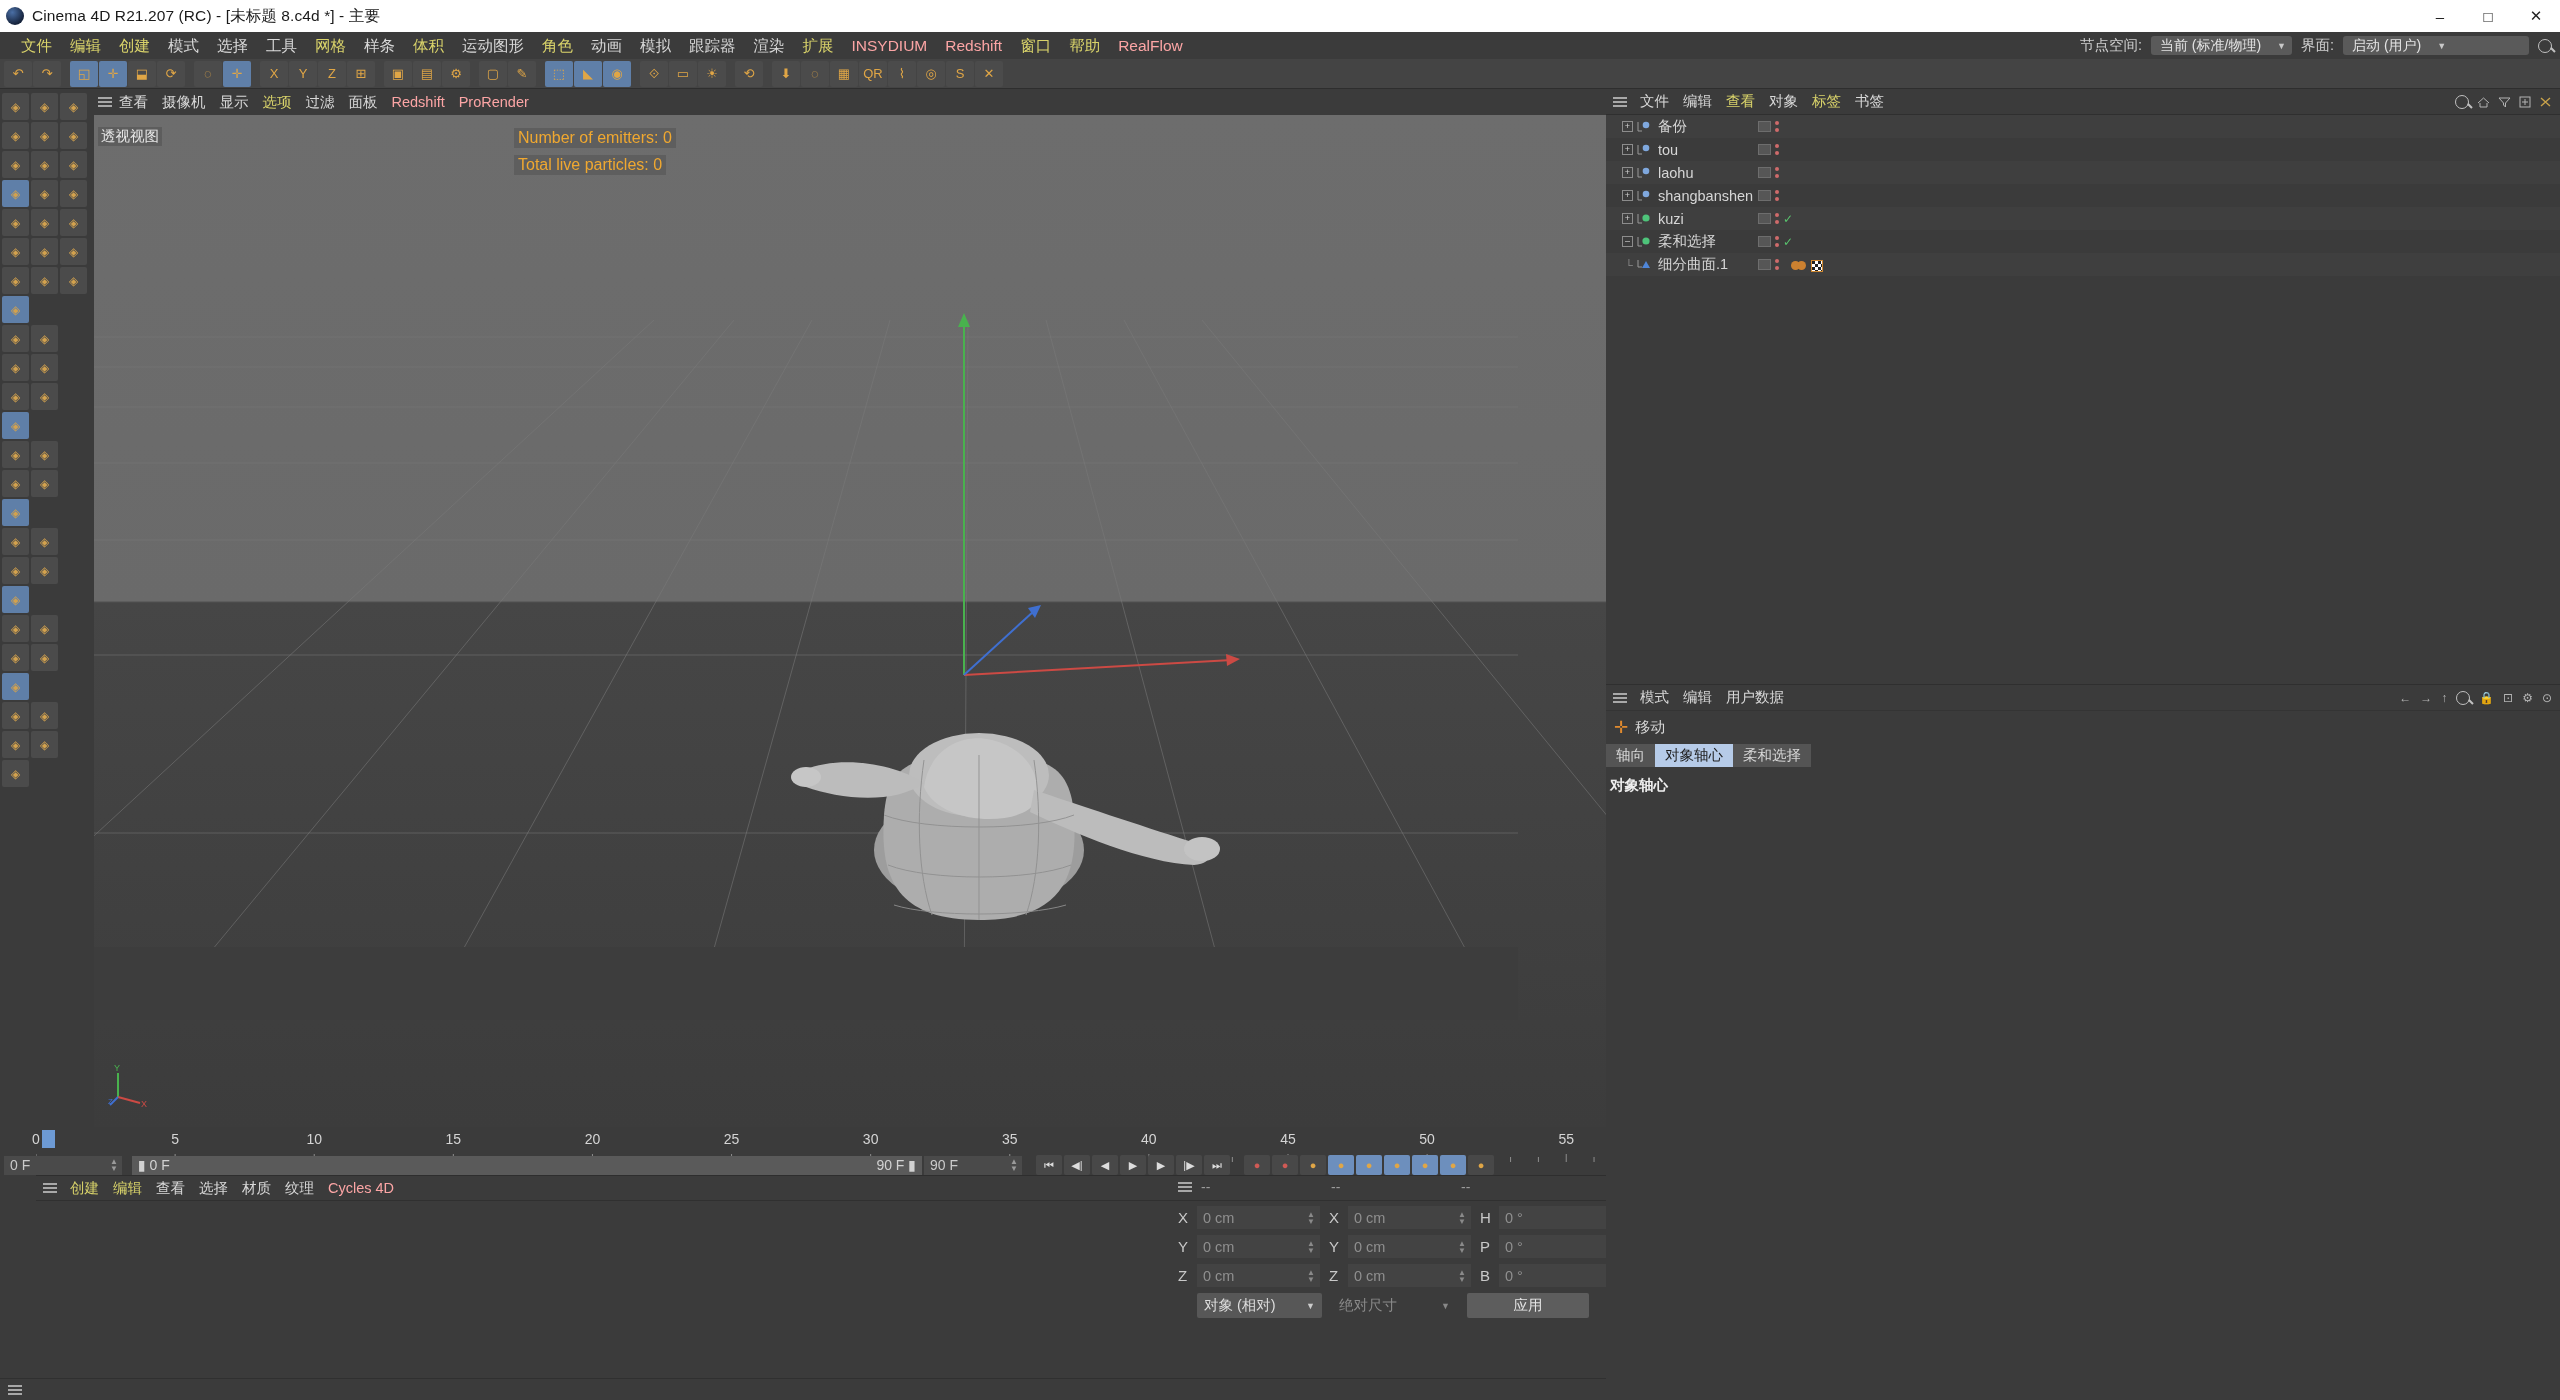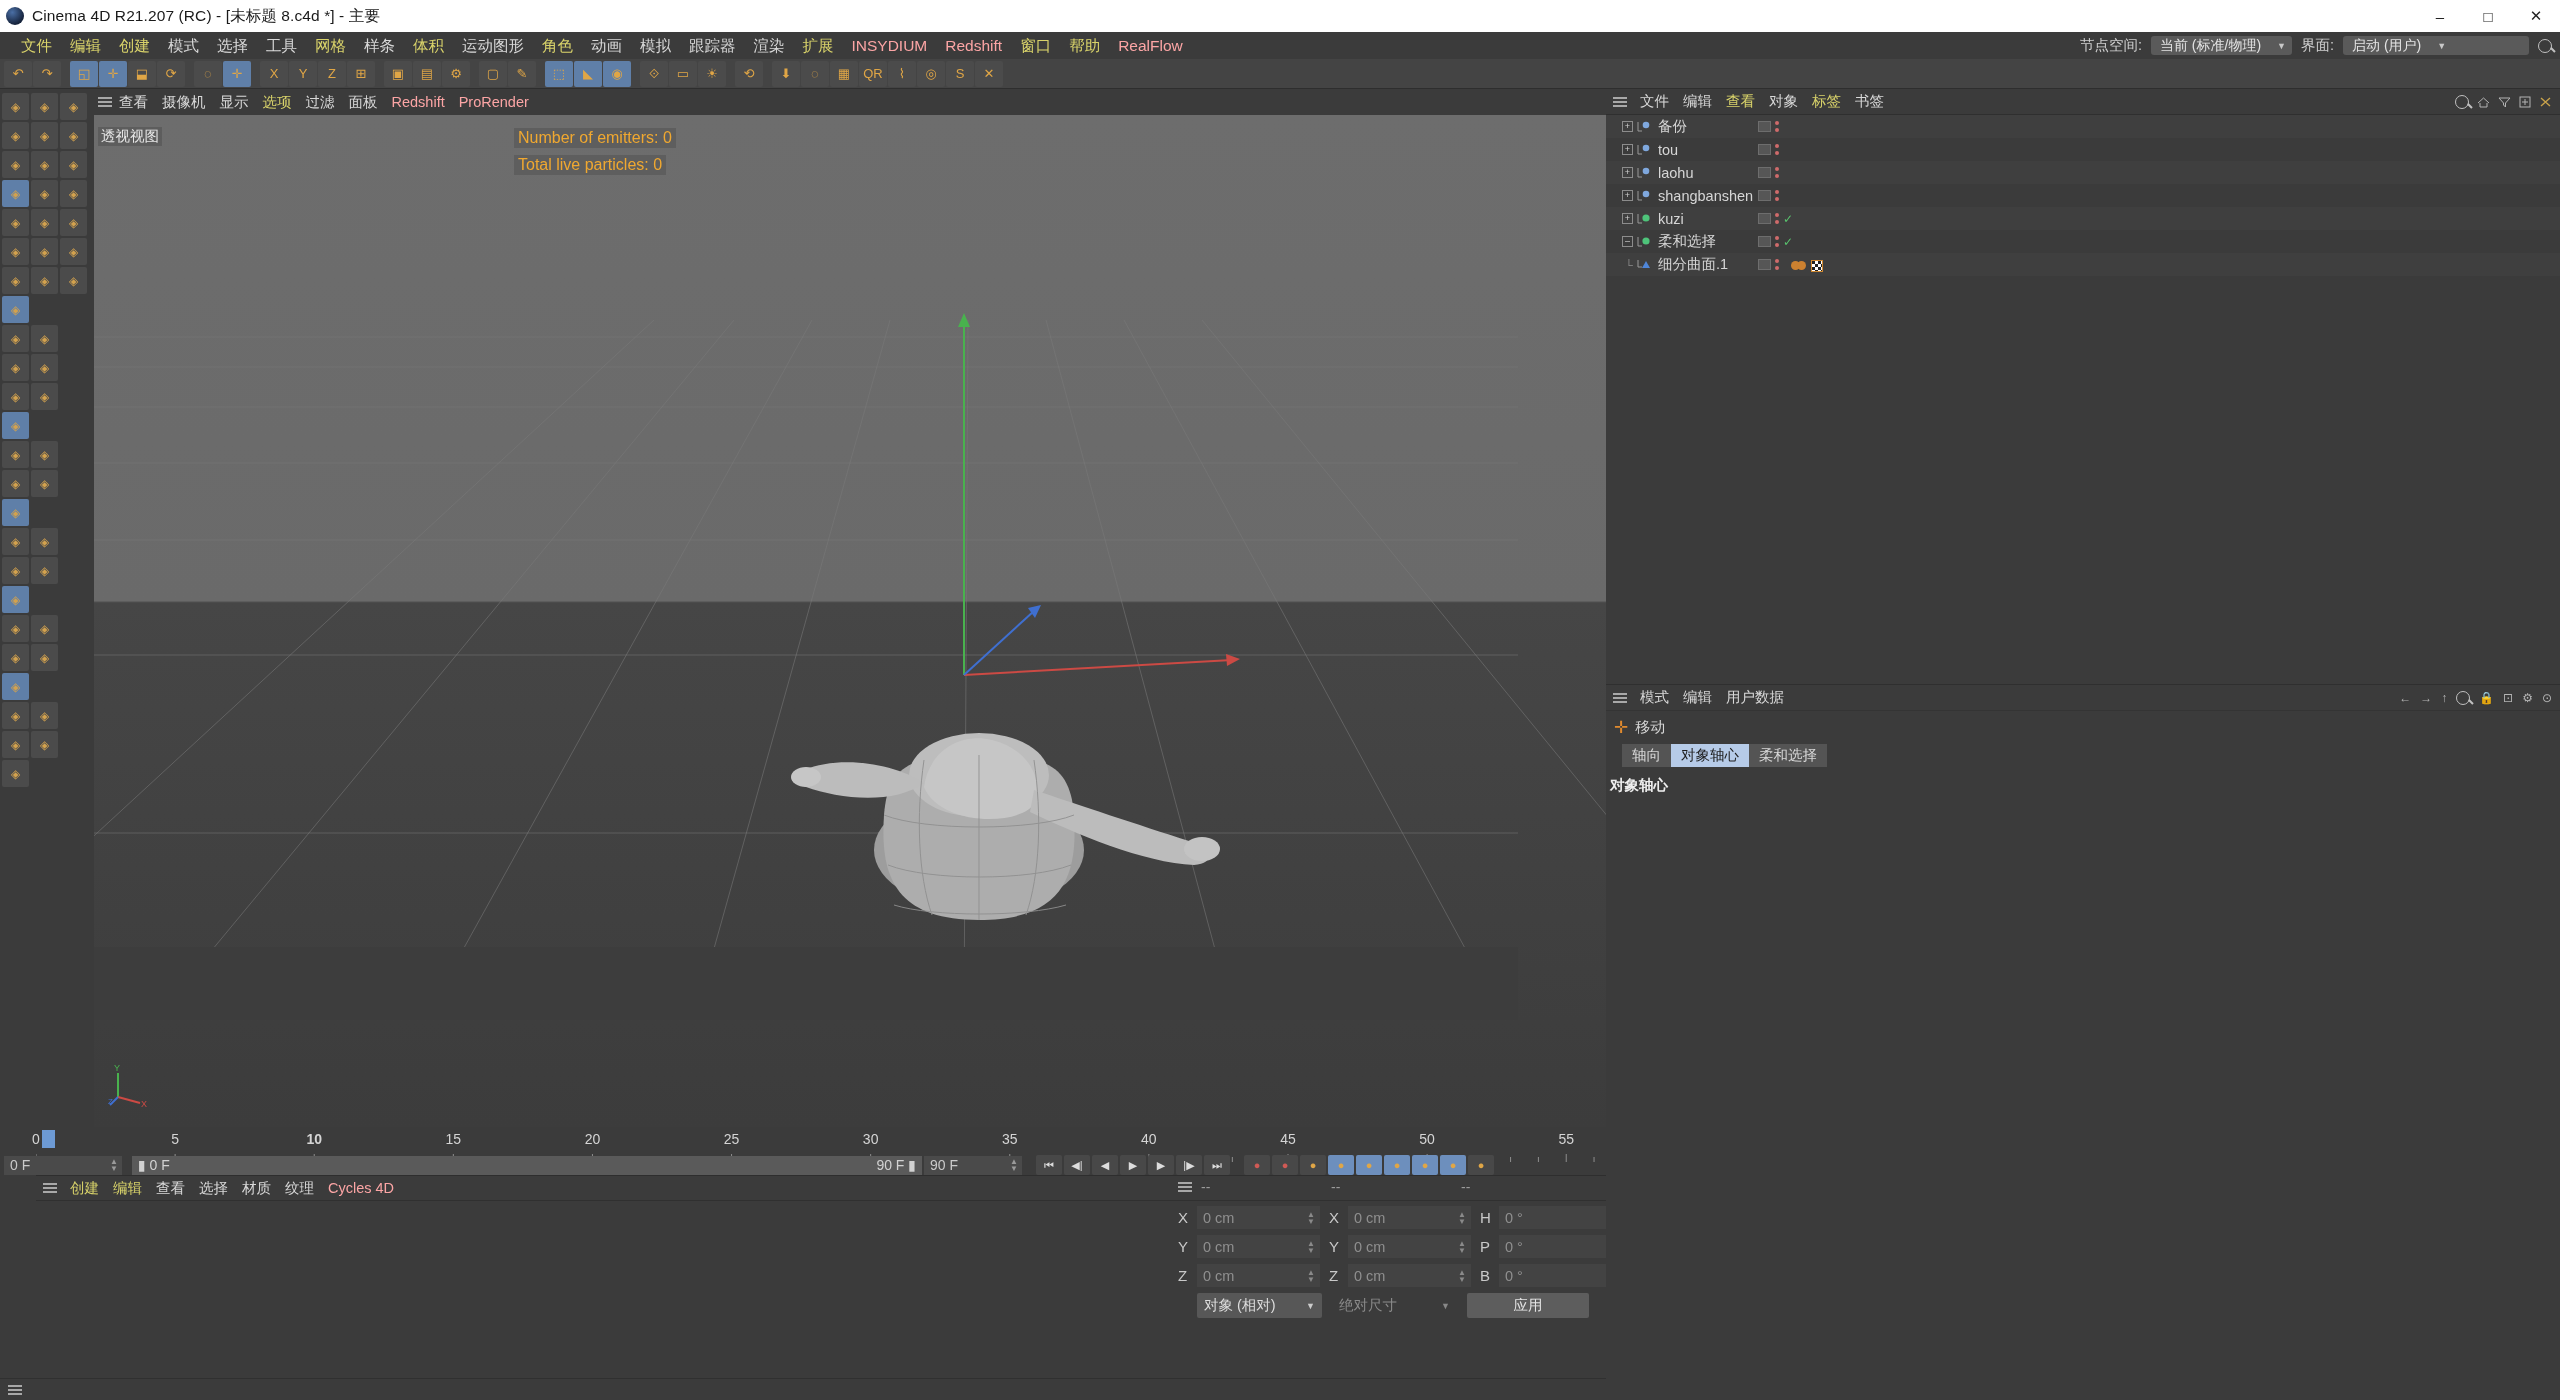--- a/index.html
+++ b/index.html
@@ -135,21 +135,21 @@
 
   .attrmgr { position:absolute; left:0; top:595px; right:0; bottom:0; background:#3b3b3b;
       border-top:1px solid #2f2f2f; }
   .amhdr { height:26px; display:flex; align-items:center; font-size:14.5px; padding-left:4px;
      position:relative; border-bottom:1px solid #343434; }
   .amhdr .mi { padding:0 7px; }
   .amicons { position:absolute; right:8px; display:flex; gap:9px; align-items:center;
      color:#b4b4b4; font-size:12px; }
   .amtool { display:flex; align-items:center; gap:7px; padding:6px 0 4px 8px; font-size:15px;
      color:#d6d6d6; }
-  .amtabs { display:flex; margin:2px 0 0 16px; }
+  .amtabs { display:flex; margin:2px 0 0 0; }
   .amtab { font-size:14.5px; padding:2px 10px; color:#d7d7d7; background:#4f4f4f; }
   .amtab.active { background:#b6cbe8; color:#1d1d1d; }
   .amtab.plain { background:#545454; }
   .amsec { font-size:14.5px; color:#efefef; font-weight:bold; padding:9px 0 3px 4px; }
   .amfield { display:flex; align-items:center; gap:6px; padding:3px 0 0 18px;
       font-size:14.5px; color:#cfcfcf; }
   .chk { width:11px;height:11px;border:1px solid #8e8e8e;background:#3b3b3b; }
   .hamb3 { display:inline-block; width:14px; }
   .hamb3 i { display:block; height:2px; background:#a8a8a8; margin:2px 0; }
   .axisgizmo { position:absolute; left:14px; bottom:18px; width:46px; height:46px; }
@@ -695,21 +695,21 @@
       <circle cx="18" cy="15" r="13" fill="#2f6fd0"></circle>
       <text x="18" y="19" font-size="8" fill="#fff" text-anchor="middle">n.a.s</text>
       <text x="44" y="20" font-size="11" fill="#333" text-anchor="middle">杂</text>
     </svg>
   </div>
 
   <div class="timeline">
     <div class="tlruler" id="tlruler">
         <div class="tlnum" style="left: 0%;">0</div>
         <div class="tlnum" style="left: 5.55556%;">5</div>
-        <div class="tlnum" style="left: 11.1111%; font-weight: bold;">10</div>
+        <div class="tlnum" style="left: 11.1111%;">10</div>
         <div class="tlnum" style="left: 16.6667%;">15</div>
         <div class="tlnum" style="left: 22.2222%;">20</div>
         <div class="tlnum" style="left: 27.7778%;">25</div>
         <div class="tlnum" style="left: 33.3333%;">30</div>
         <div class="tlnum" style="left: 38.8889%;">35</div>
         <div class="tlnum" style="left: 44.4444%;">40</div>
         <div class="tlnum" style="left: 50%;">45</div>
         <div class="tlnum" style="left: 55.5556%;">50</div>
         <div class="tlnum" style="left: 61.1111%;">55</div>
         <div class="tlnum" style="left: 66.6667%;">60</div>

